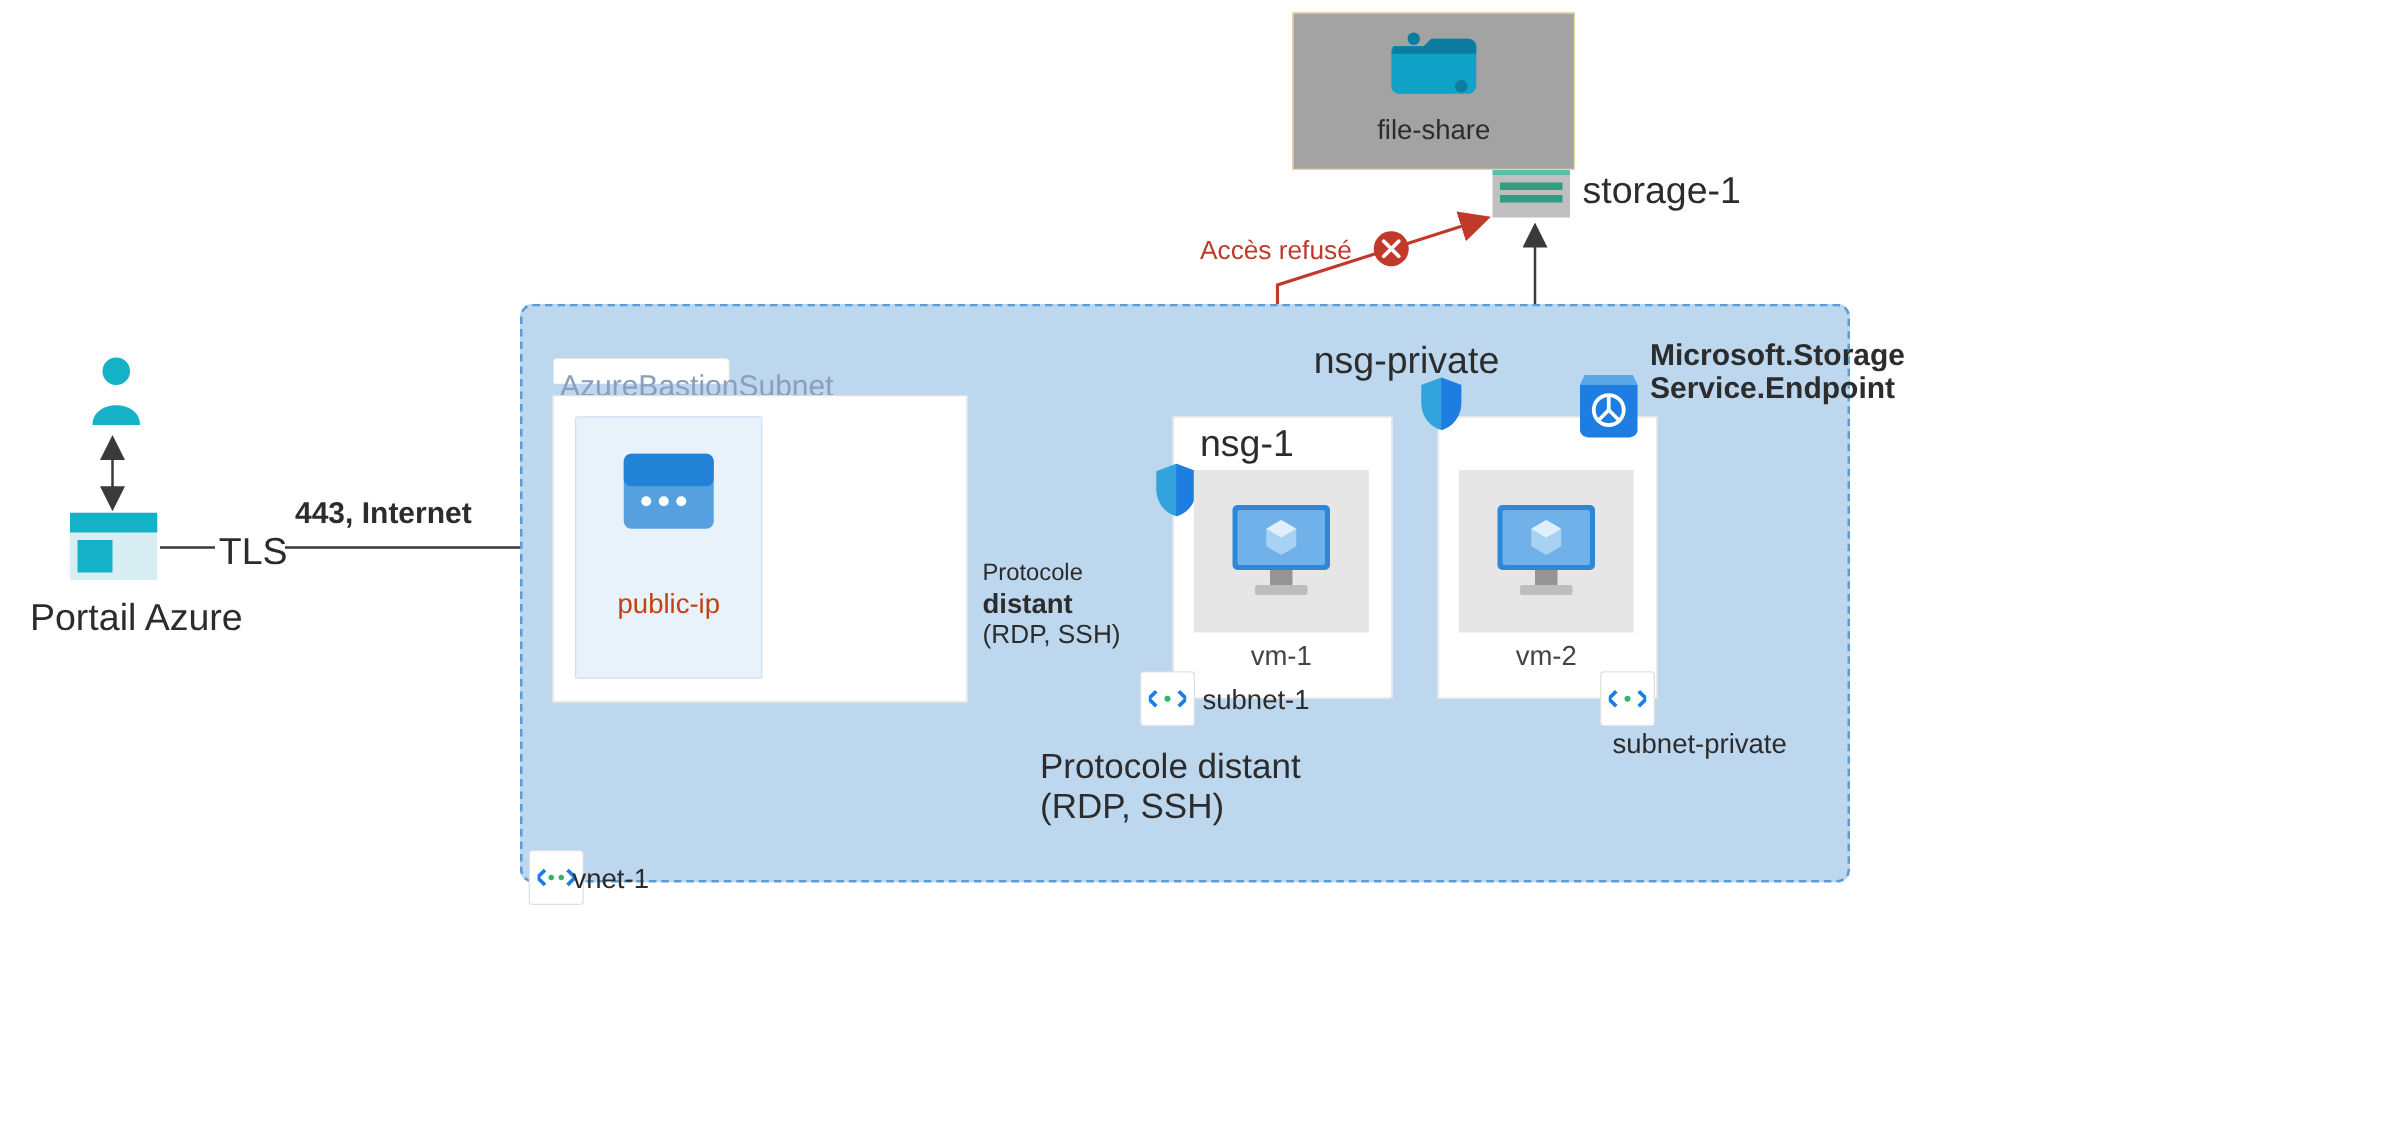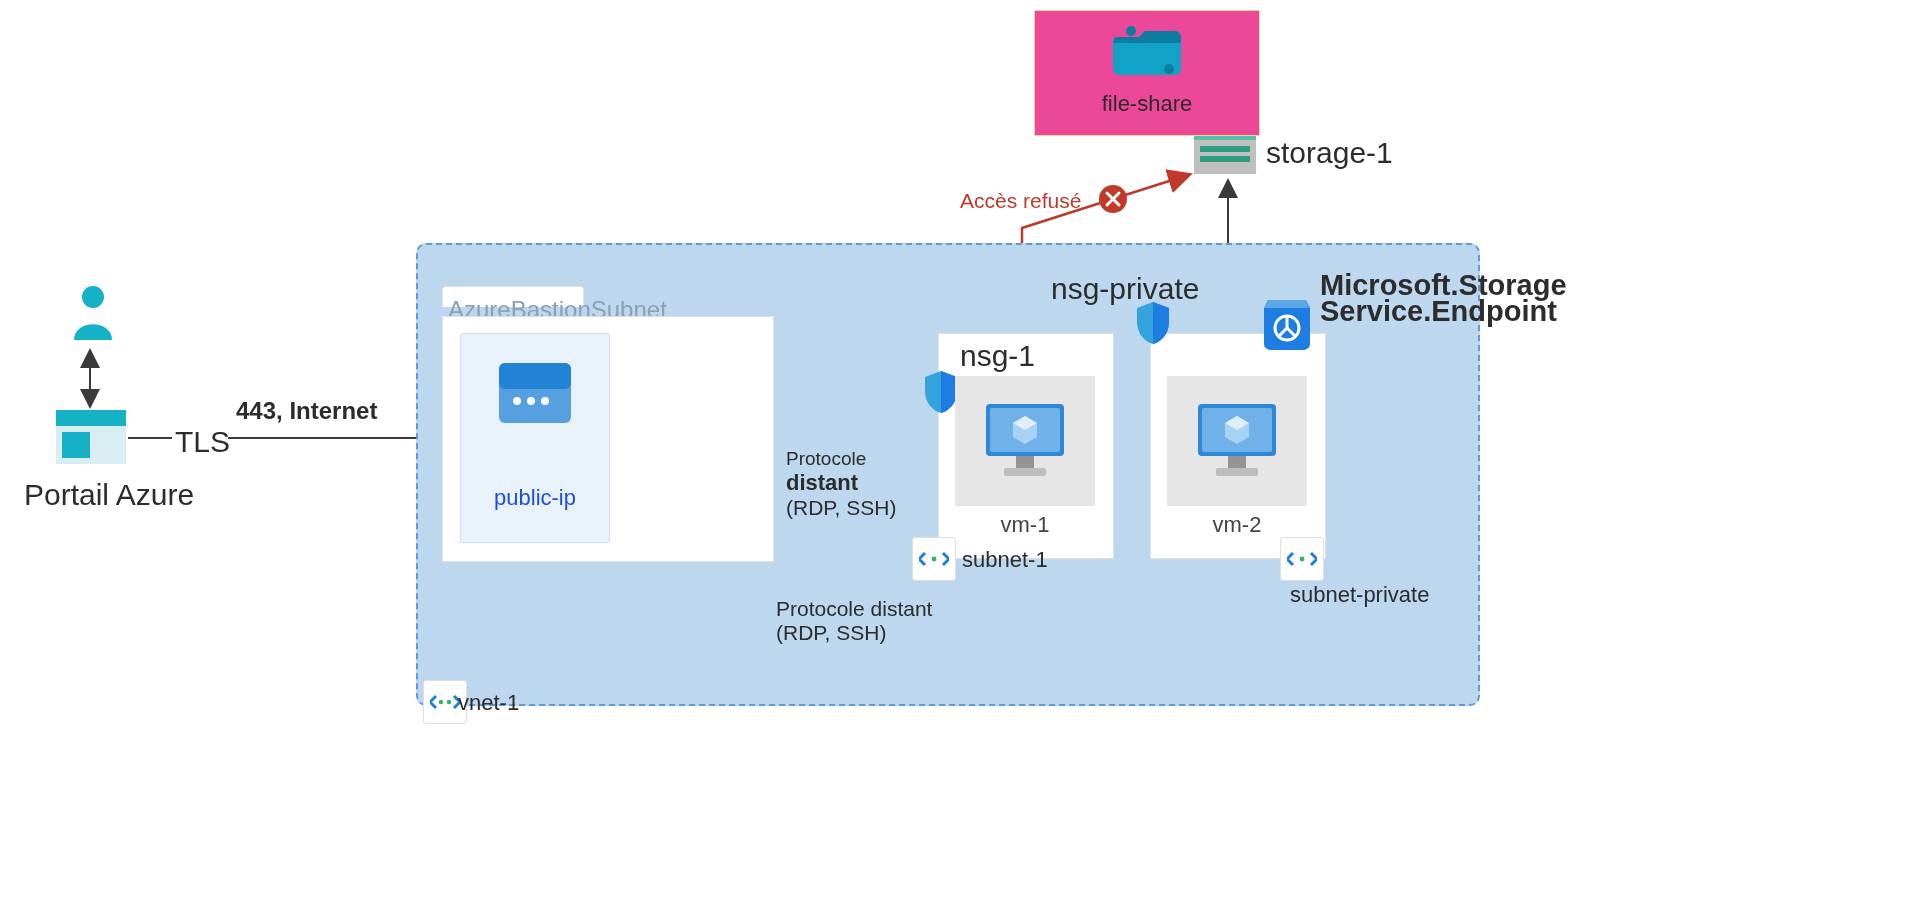--- a/index.html
+++ b/index.html
@@ -34,22 +34,22 @@
   font-size: 24px;
 }
 .svc-card {
   background: #e9f1fb;
   border: 1px solid #cce0f5;
   border-radius: 2px;
   text-align: center;
 }
 .svc-card .label {
   font-size: 22px;
-  color: #1d4ed8;
-  margin-top: 33px;
+  color: #c2410c;
+  margin-top: 18px;
 }
 .subnet-box {
   background: #fff;
   border: 1px solid #e0e0e0;
 }
 .vm-inner {
   background: #e6e6e6;
 }
 .vm-label {
   font-size: 22px;
@@ -66,21 +66,21 @@
 }
 .subnet-label {
   font-size: 22px;
   color: #2c2c2c;
   text-align: right;
 }
 .small-label { font-size: 30px; color: #2c2c2c; }
 .bold { font-weight: 700; }
 .red-text { color: #c0392b; font-size: 21px; }
 .fileshare-box {
-  background: #ec4899;
+  background: #a3a3a3;
   border: 1px solid #e9d98a;
 }
 </style>
 </head>
 <body>
 
 <div class="canvas">
 
   <svg class="abs" style="left:0;top:0" width="1911" height="907">
     <defs>
@@ -156,21 +156,21 @@
     <div class="label">public-ip</div>
   </div>
 
 
   <div class="abs" style="left:786px; top:448px; font-size:19px;">
     <div>Protocole</div>
     <div class="bold" style="font-size:22px;">distant</div>
     <div style="font-size:21px;">(RDP, SSH)</div>
   </div>
 
-  <div class="abs" style="left:776px; top:597px; font-size:21px;">
+  <div class="abs" style="left:832px; top:597px; font-size:28px;">
     <div>Protocole distant</div>
     <div>(RDP, SSH)</div>
   </div>
 
   <div class="abs subnet-box" style="left:938px; top:333px; width:174px; height:224px;"></div>
   <div class="abs small-label" style="left:960px; top:339px;">nsg-1</div>
 
   <div class="abs" style="left:921px; top:369px;">
     <svg width="40" height="46" viewBox="0 0 40 46">
         <path d="M20 2 L36 8 V22 C36 34 28 42 20 44 C12 42 4 34 4 22 V8 Z" fill="#33a3dd"></path>
@@ -235,21 +235,21 @@
   <div class="abs" style="left:1260px; top:294px;">
     <svg width="54" height="58" viewBox="0 0 54 58">
       <path d="M8 6 H46 L50 14 V50 C50 54 46 56 42 56 H12 C8 56 4 54 4 50 V14 Z" fill="#1d7de0"></path>
       <path d="M8 6 H46 L50 14 H4 Z" fill="#5aa7e6"></path>
       <circle cx="27" cy="34" r="12" fill="none" stroke="#fff" stroke-width="3"></circle>
       <line x1="27" y1="22" x2="27" y2="34" stroke="#fff" stroke-width="3"></line>
       <line x1="19" y1="42" x2="27" y2="34" stroke="#fff" stroke-width="3"></line>
       <line x1="35" y1="42" x2="27" y2="34" stroke="#fff" stroke-width="3"></line>
     </svg>
   </div>
-  <div class="abs bold" style="left:1320px; top:272px; font-size:29px; line-height:26px;">
+  <div class="abs bold" style="left:1320px; top:272px; font-size:24px; line-height:26px;">
     <div>Microsoft.Storage</div>
     <div>Service.Endpoint</div>
   </div>
 
   <div class="abs red-text" style="left:960px; top:189px;">Accès refusé</div>
   <div class="abs" style="left:1098px; top:184px;">
     <svg width="30" height="30" viewBox="0 0 30 30">
         <circle cx="15" cy="15" r="14" fill="#c0392b"></circle>
         <path d="M9 9 L21 21 M21 9 L9 21" stroke="#fff" stroke-width="3" stroke-linecap="round"></path>
       </svg>

